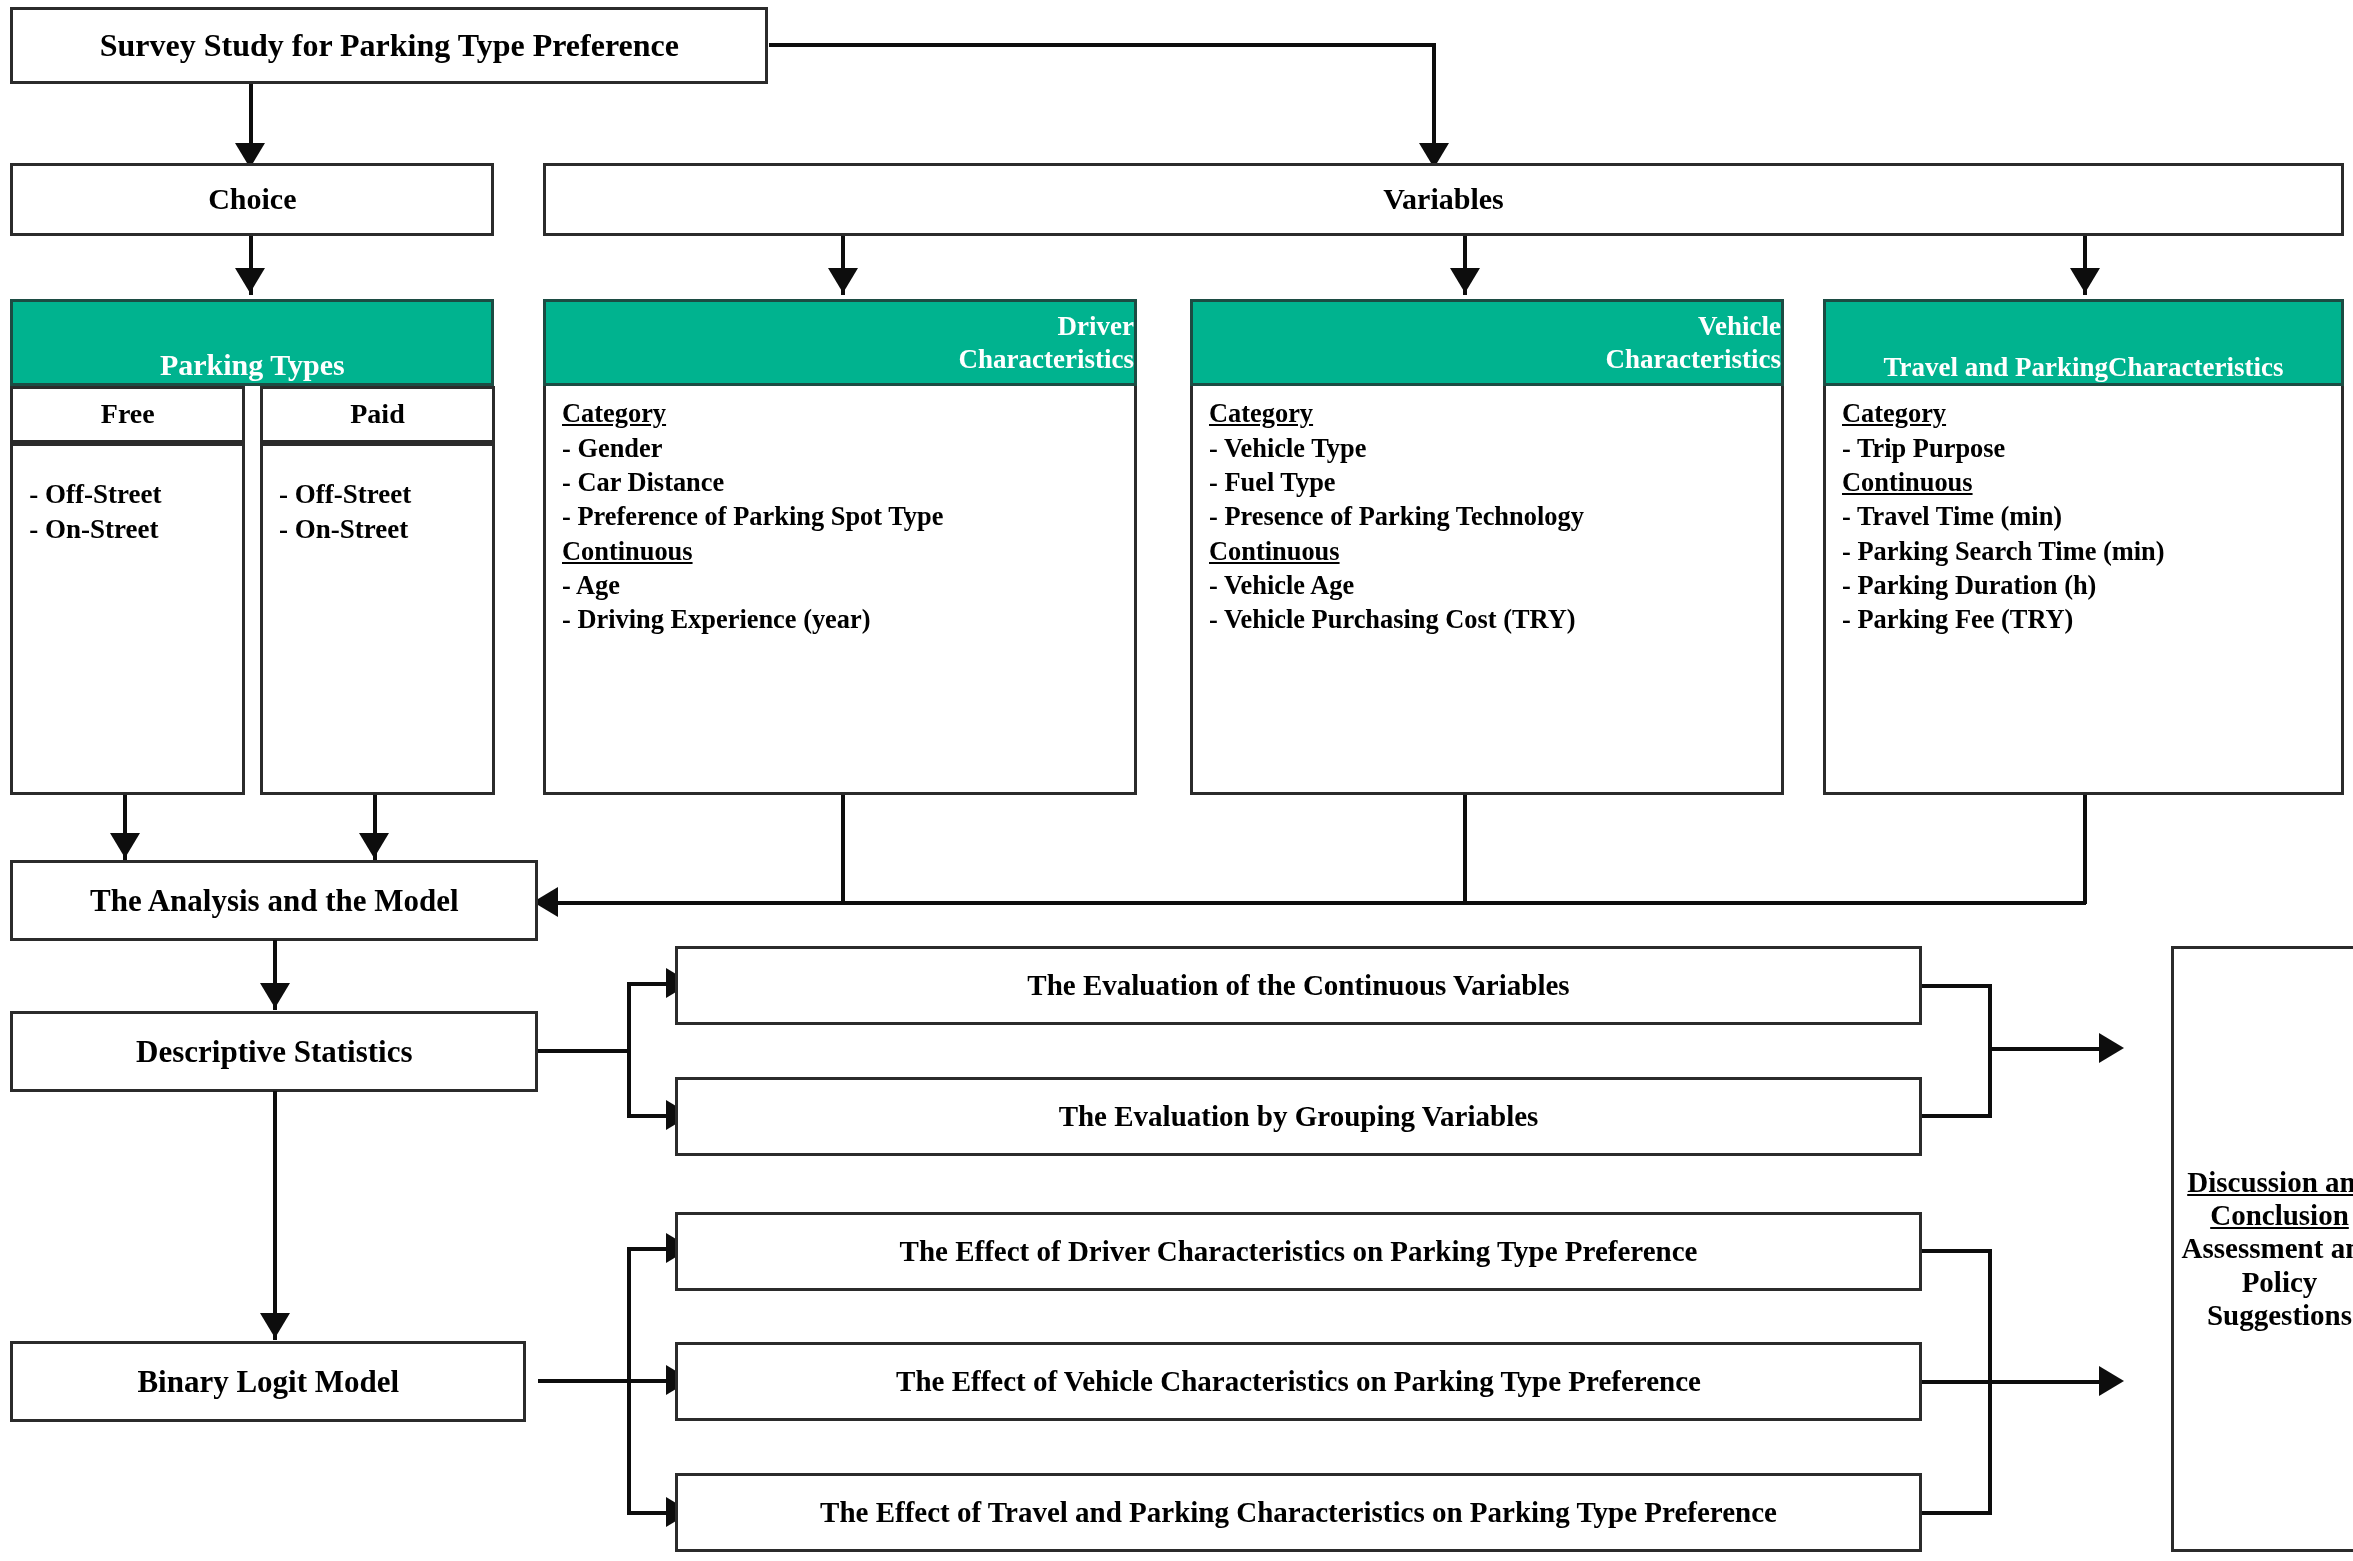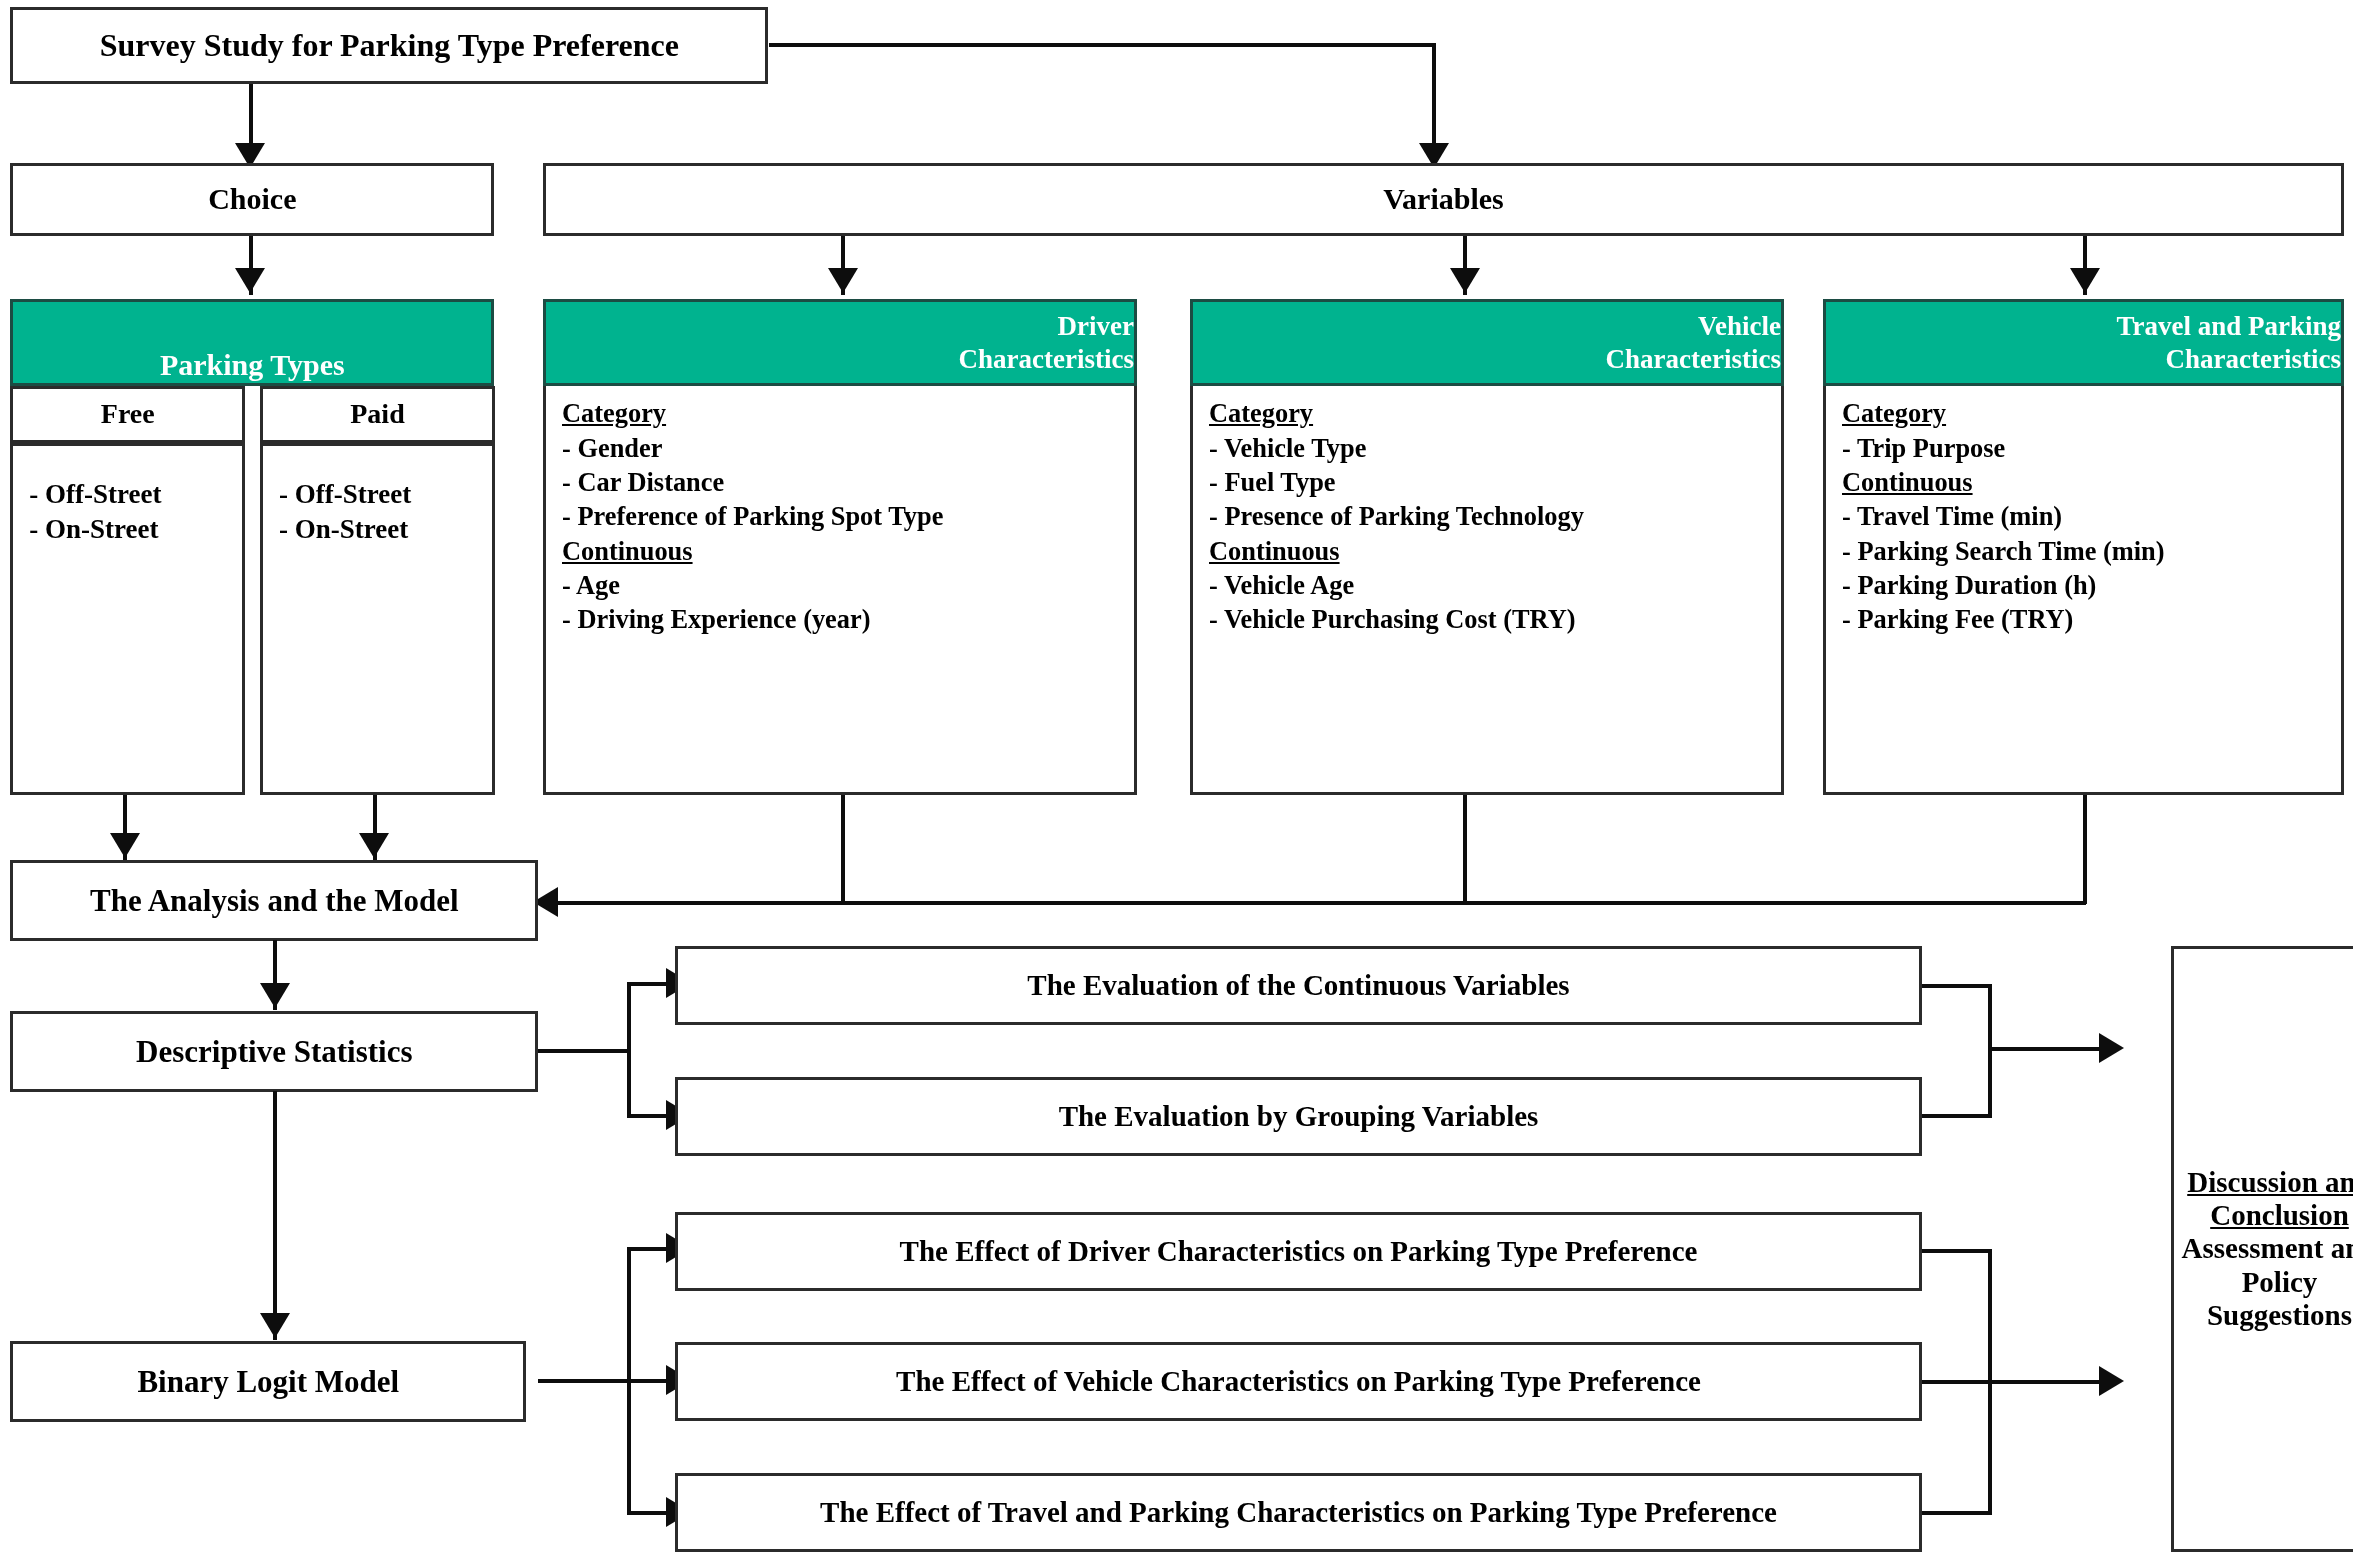--- a/index.html
+++ b/index.html
@@ -115,21 +115,21 @@
   <div class="listbox" style="left:1190px;top:386px;width:594px;height:409px;font-size:26.4px;">
     <span class="hd">Category</span>
     <span class="li">- Vehicle Type</span>
     <span class="li">- Fuel Type</span>
     <span class="li">- Presence of Parking Technology</span>
     <span class="hd">Continuous</span>
     <span class="li">- Vehicle Age</span>
     <span class="li">- Vehicle Purchasing Cost (TRY)</span>
   </div>
 
-  <div class="teal" style="left:1823px;top:299px;width:521px;height:87px;font-size:27px;flex-direction:column;">
+  <div class="teal" style="left:1823px;top:299px;width:521px;height:87px;font-size:27px;flex-direction:row;">
     <span class="cap">Travel and Parking</span>
     <span class="cap">Characteristics</span>
   </div>
   <div class="listbox" style="left:1823px;top:386px;width:521px;height:409px;font-size:26.4px;">
     <span class="hd">Category</span>
     <span class="li">- Trip Purpose</span>
     <span class="hd">Continuous</span>
     <span class="li">- Travel Time (min)</span>
     <span class="li">- Parking Search Time (min)</span>
     <span class="li">- Parking Duration (h)</span>

